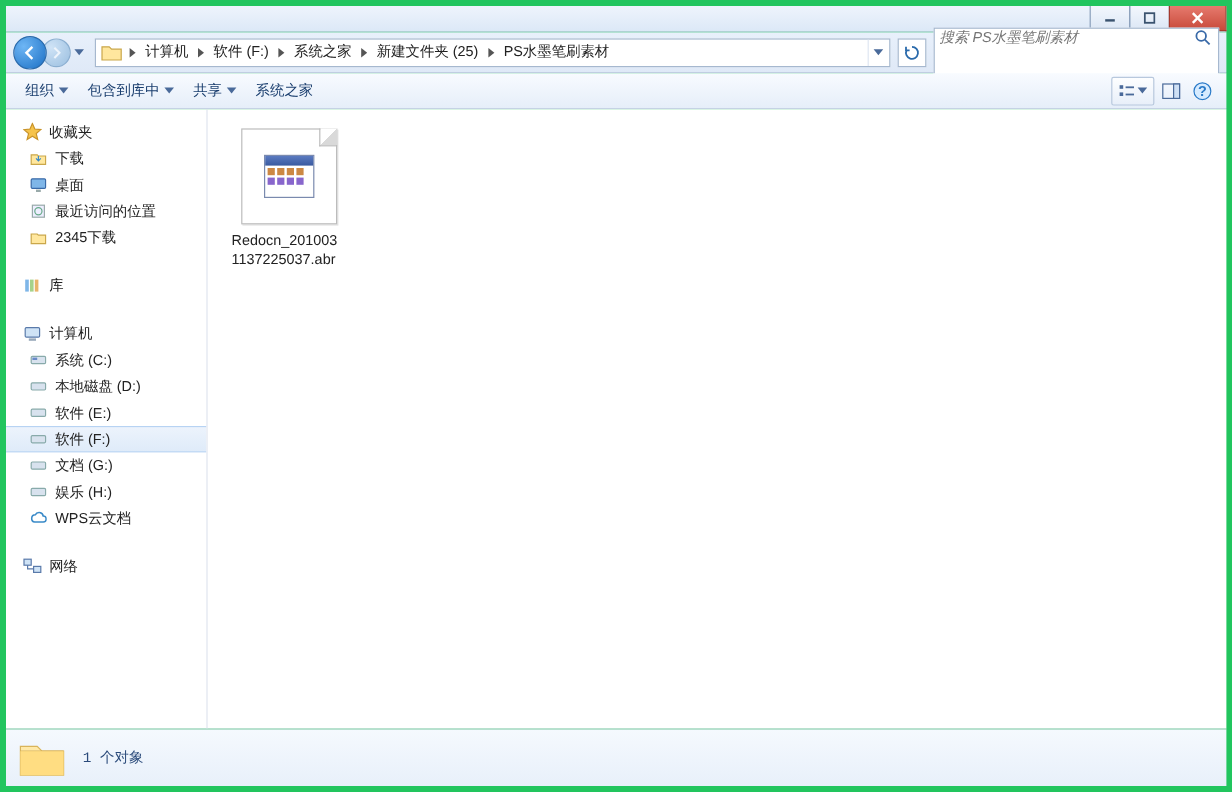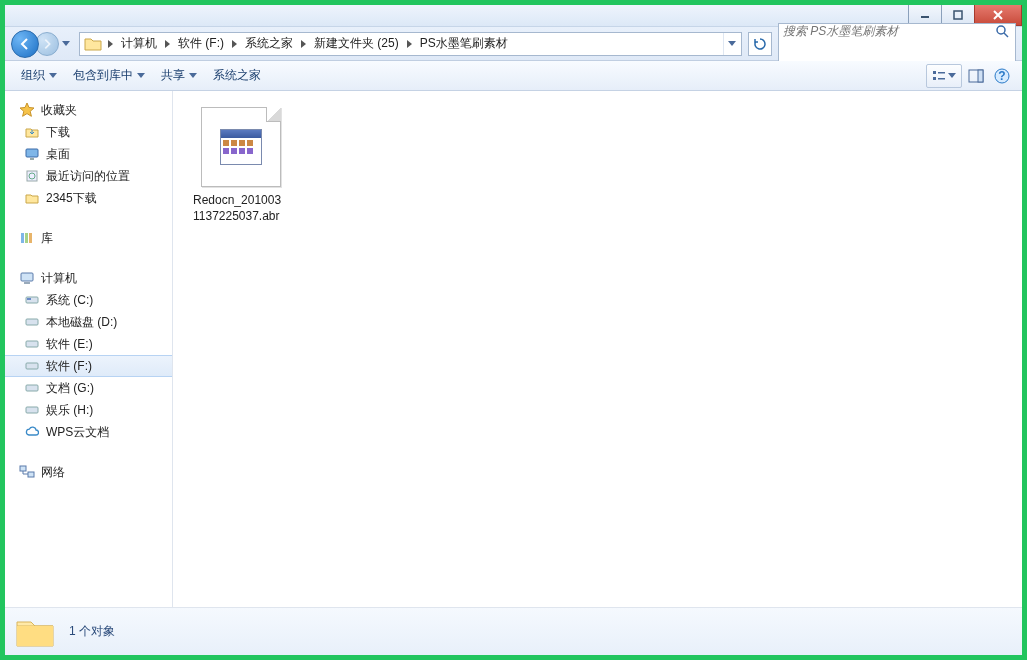--- a/index.html
+++ b/index.html
@@ -58,21 +58,21 @@
 .file-thumb::before { content:""; position:absolute; top:-1px; right:-1px; width:14px; height:14px; background: linear-gradient(135deg, #fff 0 50%, #d9d9d9 50% 100%); border-left:1px solid #bcbcbc; border-bottom:1px solid #bcbcbc; }
 .abr-inner { width: 42px; height: 36px; border: 1px solid #7a8aae; background: #fff; display: flex; flex-direction: column; }
 .abr-title { height: 8px; background: linear-gradient(to bottom,#5a7ac0,#3a5aa0); }
 .abr-body { flex:1; display:flex; flex-wrap:wrap; align-content:flex-start; padding:2px; gap:2px; }
 .abr-dot { width:6px; height:6px; }
 .file-name { color: #222; line-height: 1.3; word-break: break-all; }
 
 
 .details { height: 48px; border-top: 1px solid #dfe5ee; background: linear-gradient(to bottom, #f5f9fe, #e8f0fa); display: flex; align-items: center; padding: 0 10px; gap: 14px; }
 .folder-big { width: 40px; height: 36px; }
-.details-text { color: #2a4a7a; }
+.details-text { color: #2a4a7a; font-family: Liberation Mono, monospace; }
 .tri-down { width:0;height:0;border-left:4px solid transparent;border-right:4px solid transparent;border-top:5px solid #4a6a9a; display:inline-block; }
 .tri-right { width:0;height:0;border-top:4px solid transparent;border-bottom:4px solid transparent;border-left:5px solid #555; display:inline-block; }
 </style>
 </head>
 <body>
 
 <div class="window">
 
   <div class="titlebar">
     <div class="win-btns">

